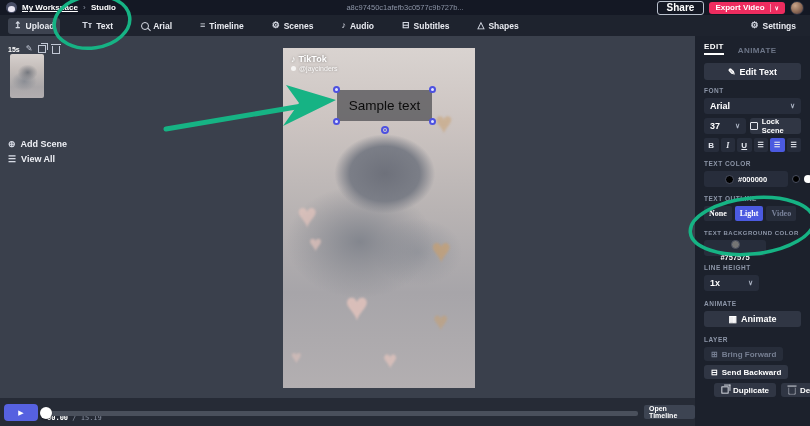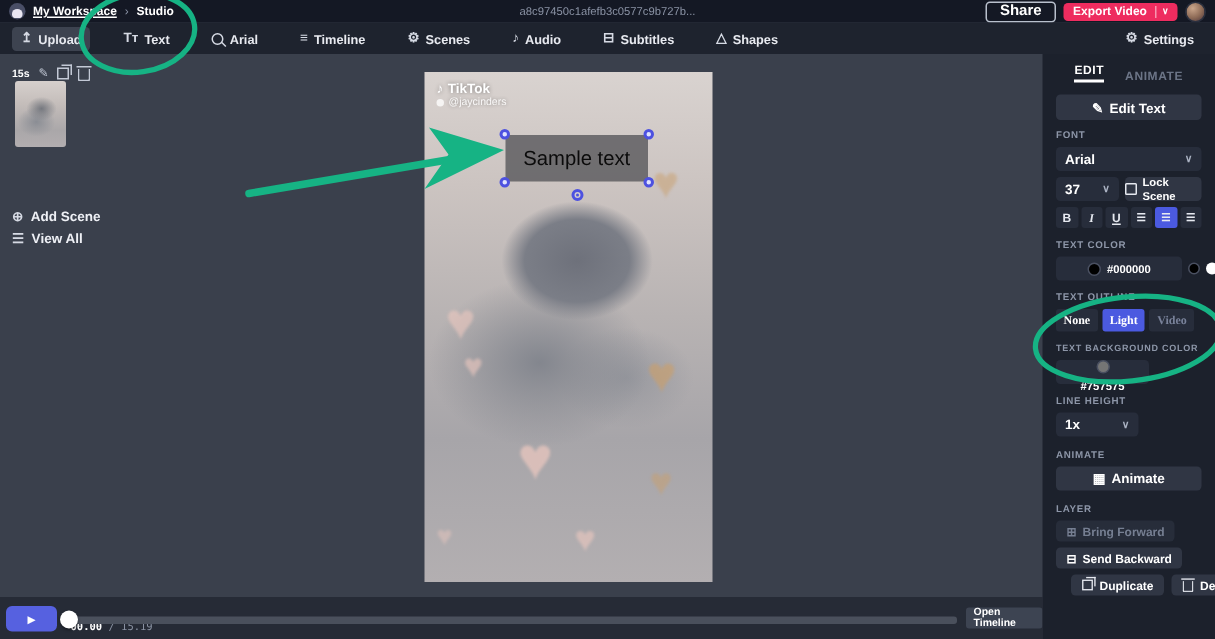--- a/index.html
+++ b/index.html
@@ -76,21 +76,21 @@
   .time{position:absolute;left:47px;top:16px;font-family:"DejaVu Sans Mono",monospace;font-size:7px;}
   .time .cur{color:#fff;font-weight:bold;}
   .time .tot{color:#8a92a2;}
   .track{position:absolute;left:46px;top:13px;width:592px;height:5px;border-radius:2px;background:#4a505c;}
   .thumb{position:absolute;left:40px;top:9px;width:12px;height:12px;border-radius:50%;background:#fff;box-shadow:0 1px 2px rgba(0,0,0,.4);}
   .open-timeline{position:absolute;left:644px;top:7px;height:14px;padding:0 5px;background:#3d4452;border-radius:2px;
     font-size:7px;font-weight:bold;color:#fff;display:flex;align-items:center;}
   
   .panel{position:absolute;left:695px;top:36px;width:115px;height:390px;background:#1c212c;
     box-sizing:border-box;padding:6px 9px 0 9px;display:flex;flex-direction:column;z-index:4;}
-  .tabs{display:flex;gap:14px;align-items:flex-end;height:13px;justify-content:center;}
+  .tabs{display:flex;gap:14px;align-items:flex-end;height:13px;}
   .tab{font-size:8px;font-weight:bold;letter-spacing:.4px;}
   .tab.active{color:#fff;border-bottom:2px solid #fff;padding-bottom:2px;}
   .tab.idle{color:#6c7587;}
   .pbtn{background:#303644;border-radius:3px;color:#fff;font-size:9px;font-weight:bold;
     display:flex;align-items:center;justify-content:center;gap:4px;}
   .plabel{font-size:6.5px;letter-spacing:.5px;color:#8d96a8;font-weight:bold;}
   .pselect{background:#272d3b;border-radius:3px;display:flex;align-items:center;justify-content:space-between;
     padding:0 6px;font-size:9px;font-weight:bold;color:#fff;box-sizing:border-box;}
   .pselect .chev{color:#aab2c2;font-size:7px;}
   .fmt-row{display:flex;gap:2px;}

